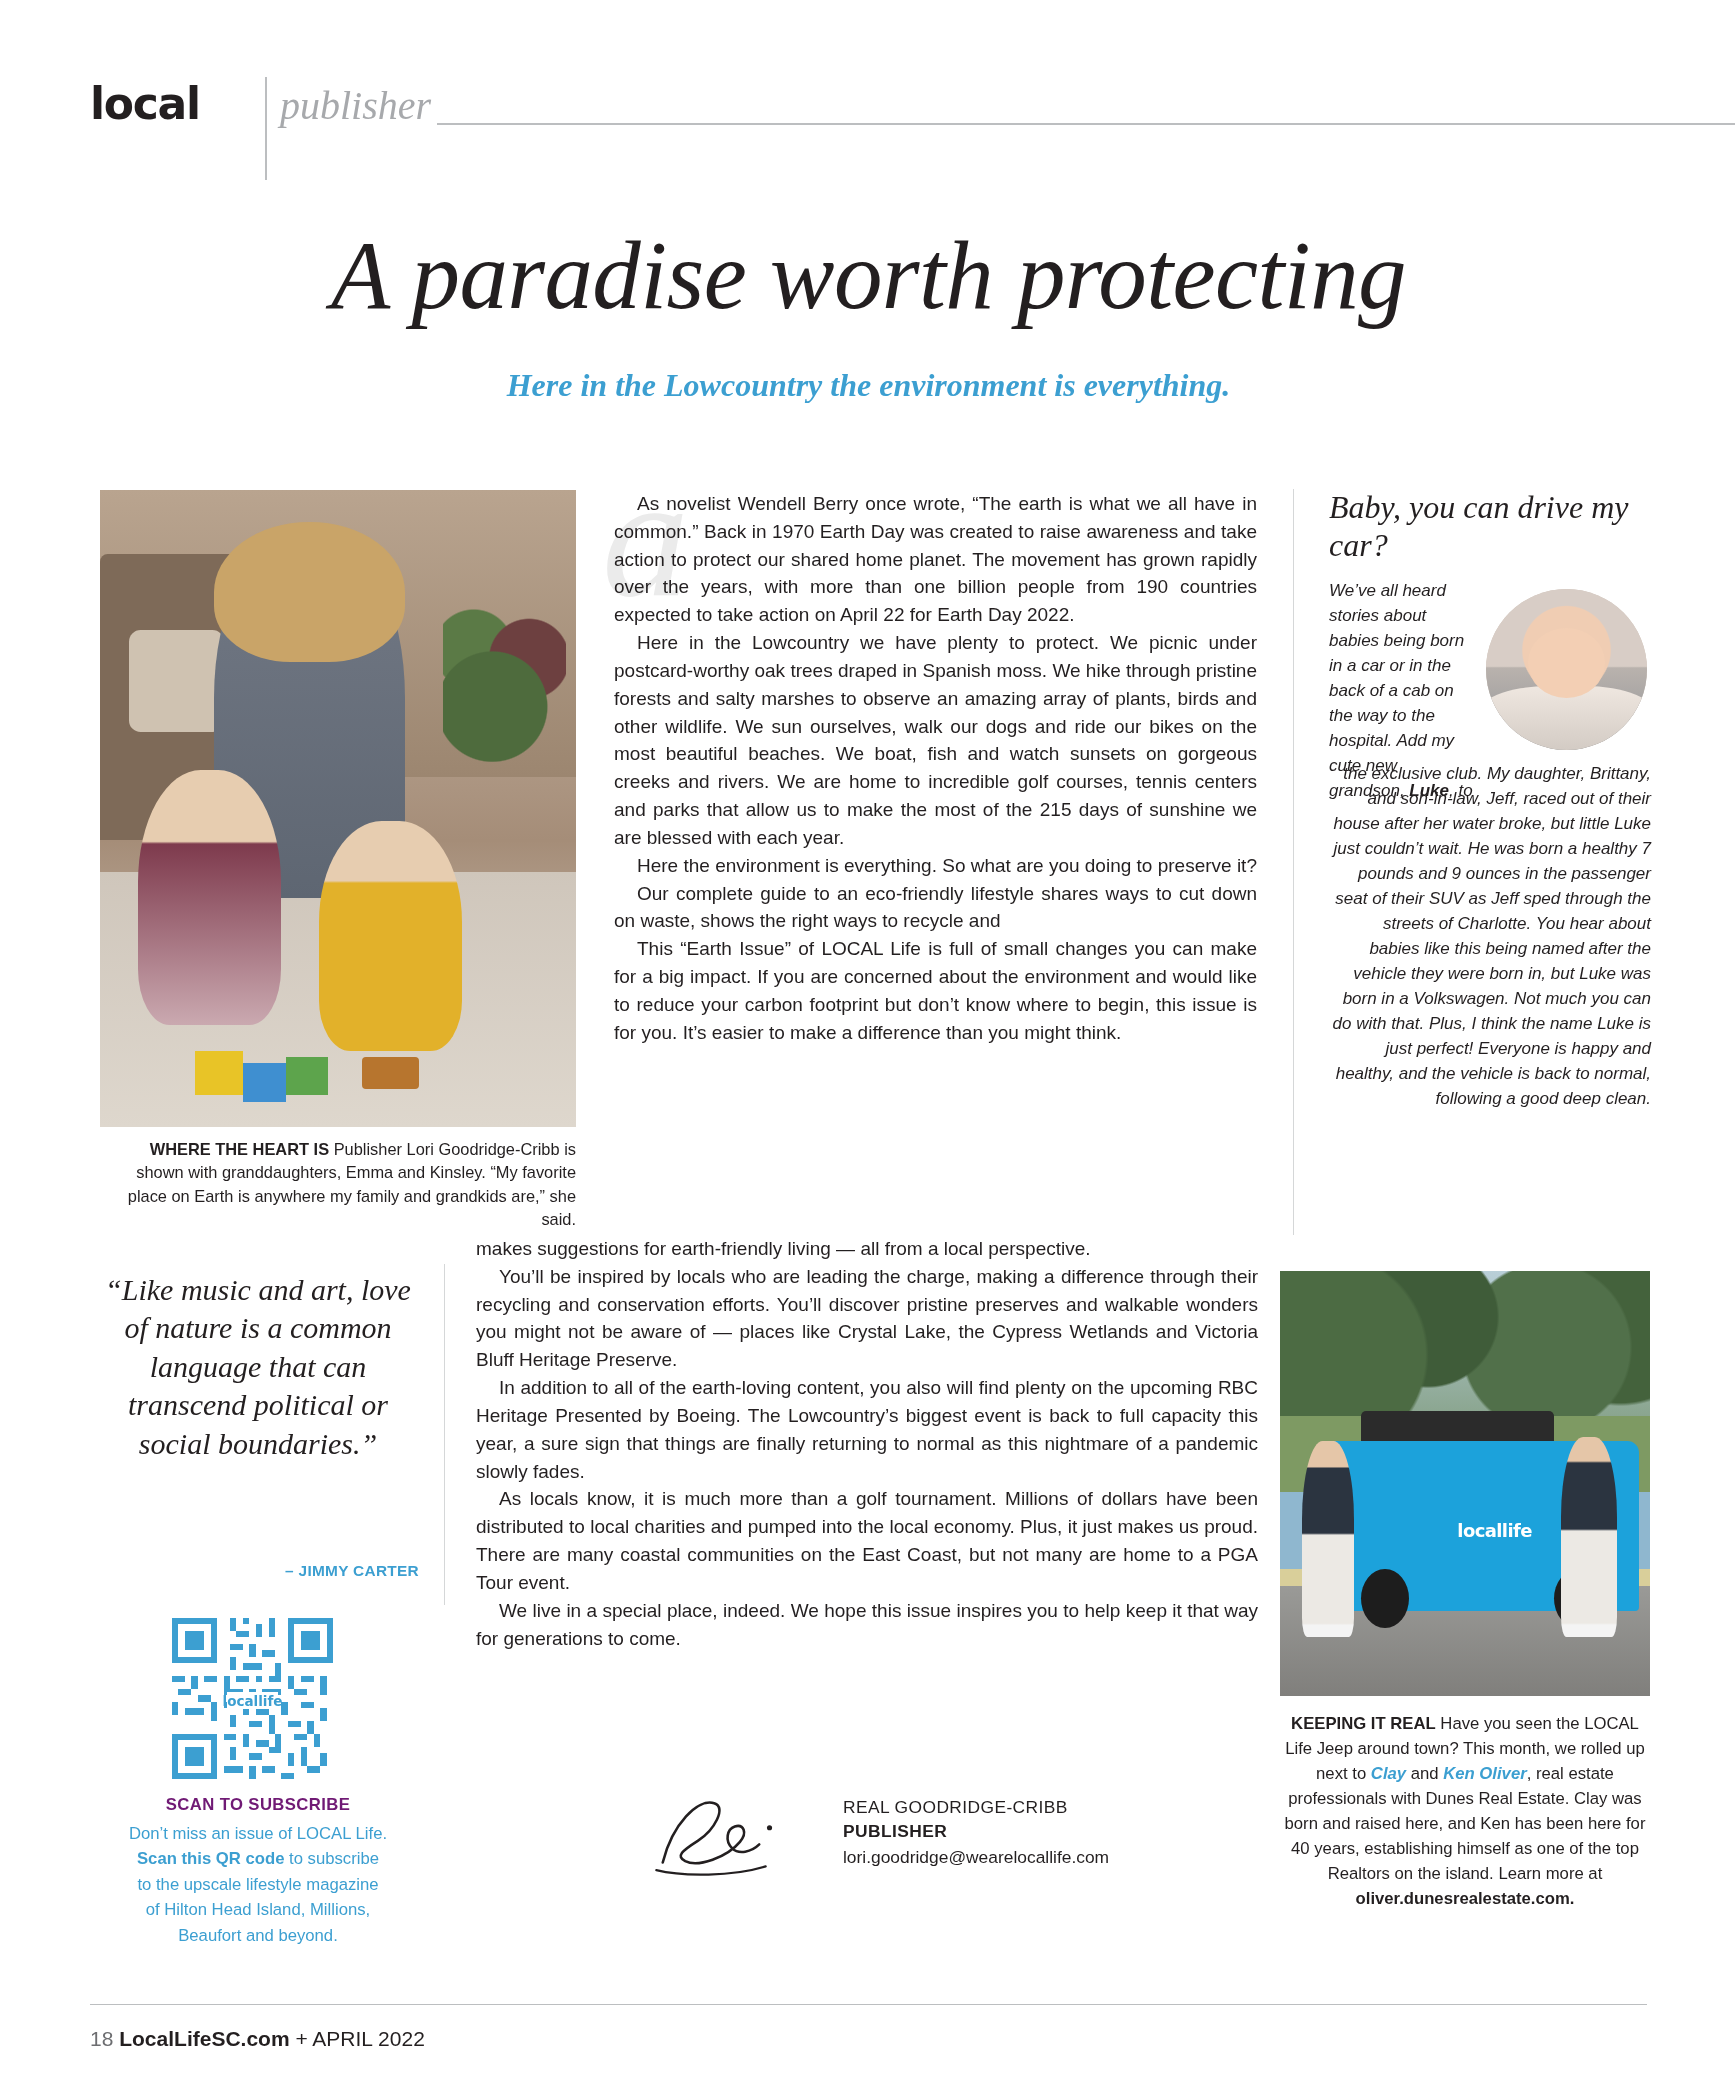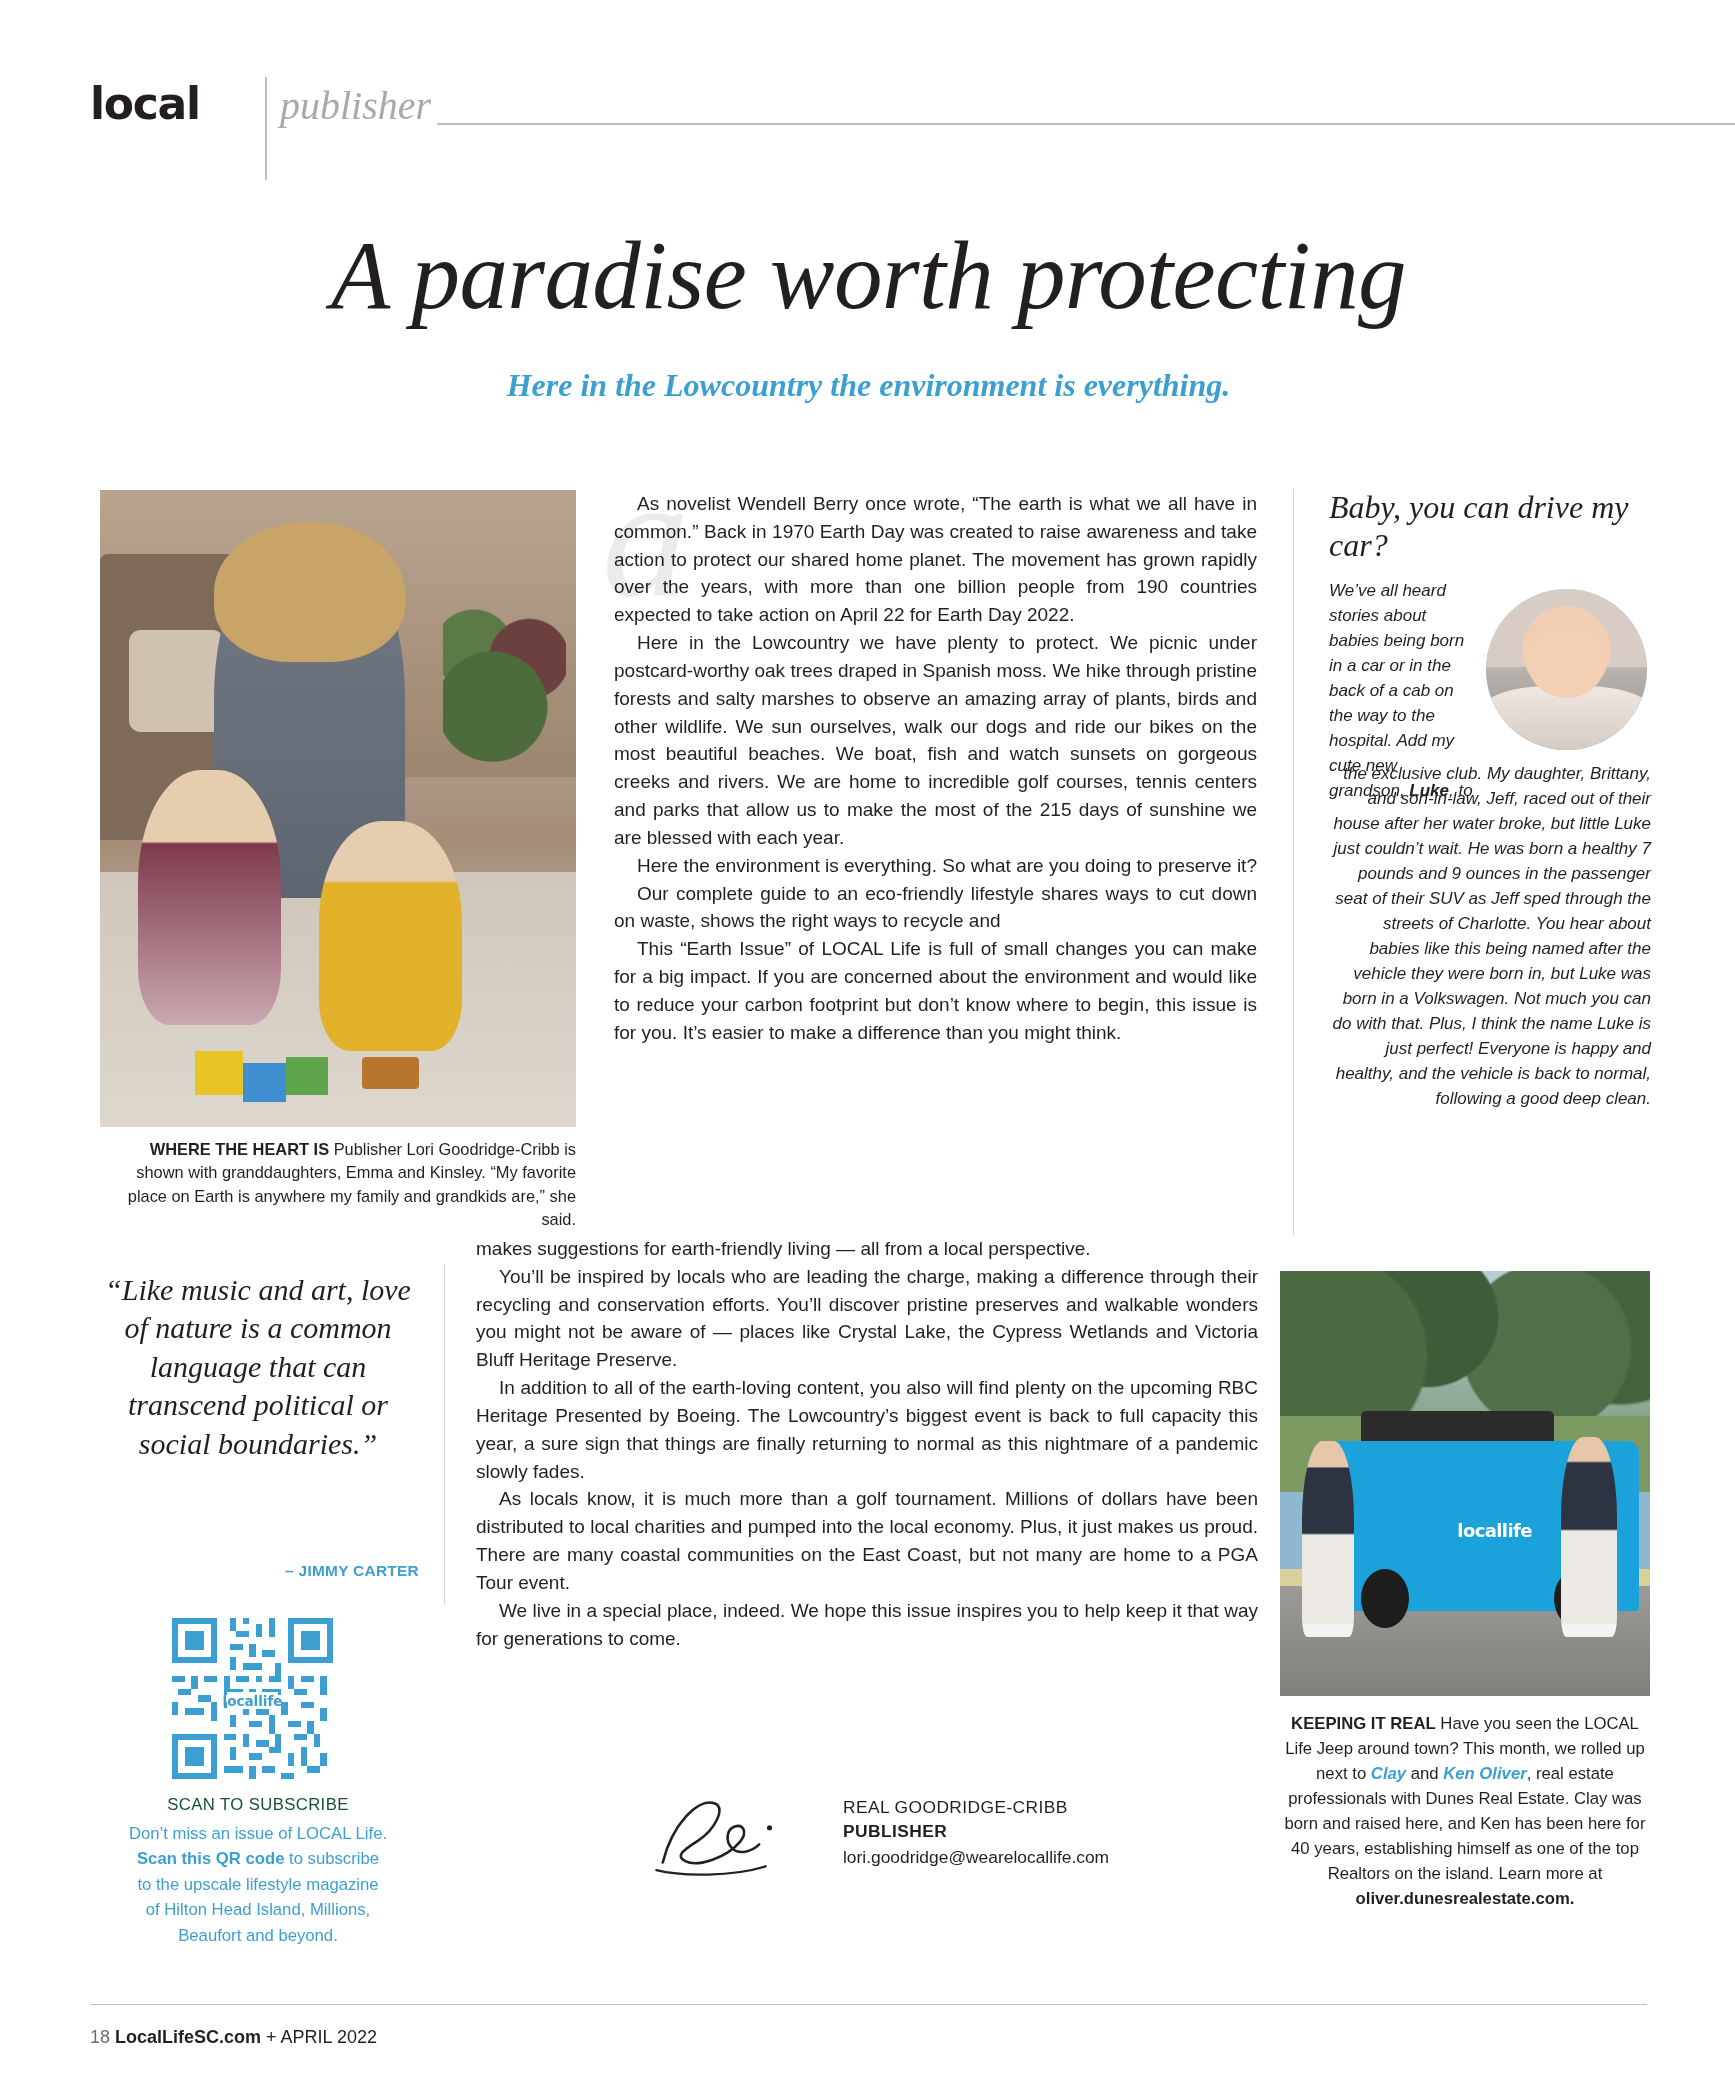--- a/index.html
+++ b/index.html
@@ -183,23 +183,23 @@
   }
   .qr-box svg { display:block; }
 
   .scan-title {
     position: absolute;
     left: 97px;
     top: 1795px;
     width: 322px;
     text-align: center;
     font-size: 16.7px;
-    font-weight: normal;
+    font-weight: bold;
     letter-spacing: 0.4px;
-    color: #14532d;
+    color: #701a75;
   }
   .scan-body {
     position: absolute;
     left: 97px;
     top: 1821px;
     width: 322px;
     text-align: center;
     font-size: 16.7px;
     line-height: 1.52;
     color: #3c9fd1;
@@ -399,21 +399,21 @@
     left: 90px;
     top: 2004px;
     width: 1557px;
     height: 1.3px;
     background: #bcbec0;
   }
   .folio {
     position: absolute;
     left: 90px;
     top: 2027px;
-    font-size: 18px;
+    font-size: 21px;
     color: #231f20;
   }
   .folio .num { color: #6d6e71; }
   .folio b { font-weight: bold; }
 </style>
 </head>
 <body>
 
 <div class="page">
 

